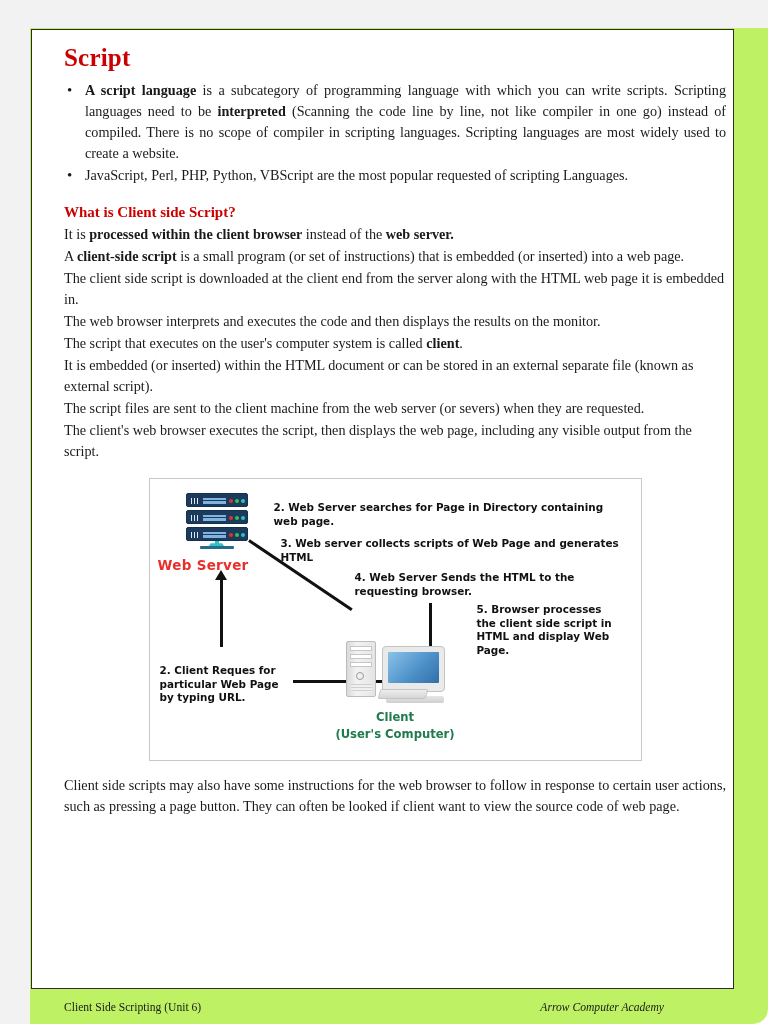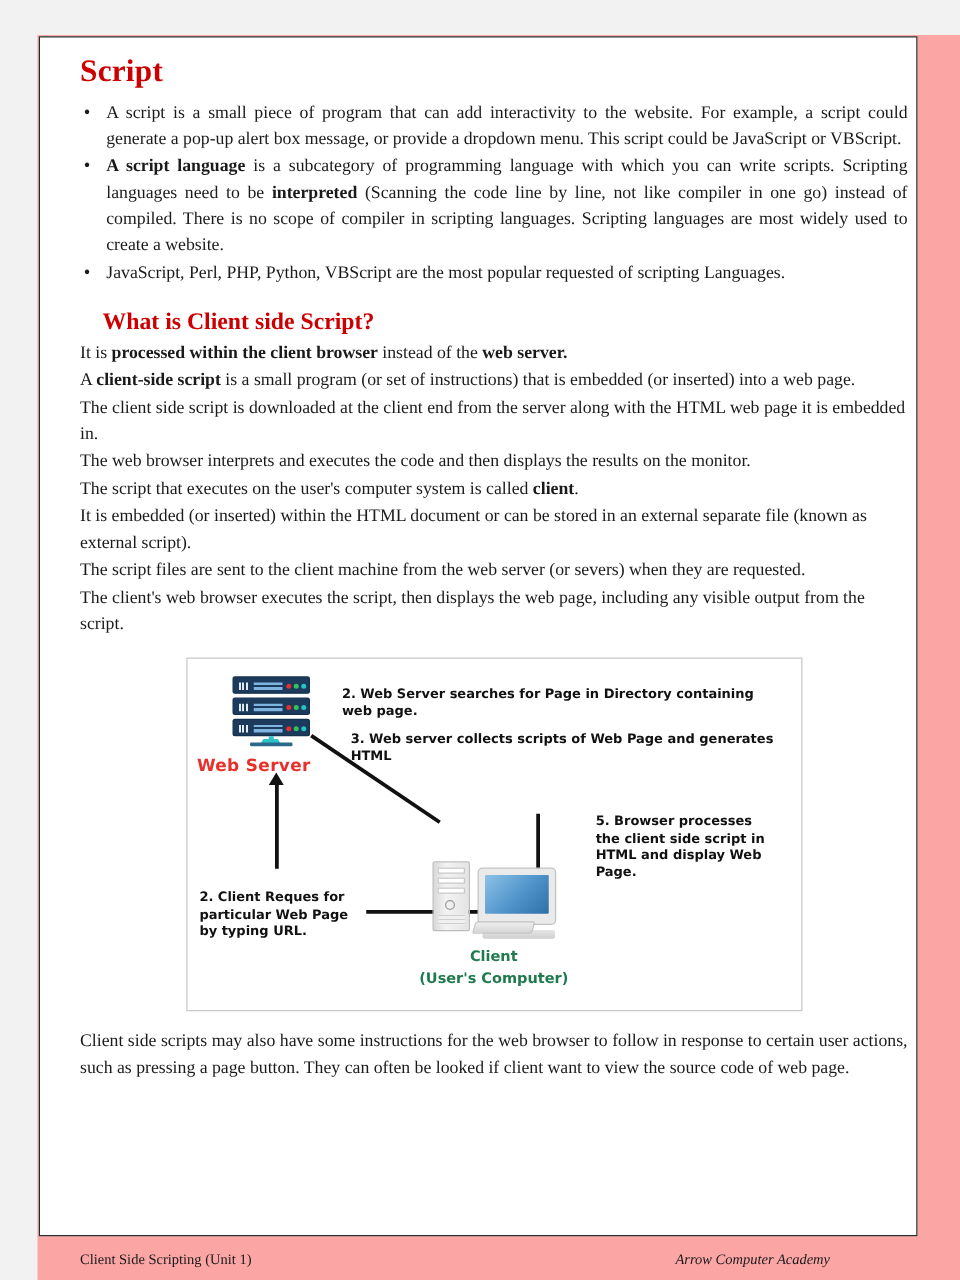--- a/index.html
+++ b/index.html
@@ -11,21 +11,22 @@
     width: 768px;
     height: 1024px;
     background: #ffffff;
     font-family: "Liberation Serif", "DejaVu Serif", serif;
     overflow: hidden;
     position: relative;
   }
   .page-canvas {
     position: absolute;
     inset: 0;
-    background: #fca5a5;
+    background: #bef264;
+    border-radius: 15px;
   }
   
   .margin-strip-left {
     position: absolute;
     left: 0; top: 0; bottom: 0; width: 30px;
     background: #f2f2f2;
   }
   .margin-strip-top {
     position: absolute;
     left: 0; right: 0; top: 0; height: 28px;
@@ -50,23 +51,23 @@
   h1.doc-title {
     color: #cc0000;
     font-size: 25px;
     font-weight: bold;
     margin: 0 0 8px 0;
     letter-spacing: 0.2px;
     font-family: "Liberation Serif", "DejaVu Serif", serif;
   }
   h2.section-heading {
     color: #cc0000;
-    font-size: 19px;
+    font-size: 15px;
     font-weight: bold;
-    margin: 18px 0 3px 18px;
+    margin: 18px 0 3px 0;
     font-family: "Liberation Serif", "DejaVu Serif", serif;
   }
   p.para {
     font-size: 14.2px;
     line-height: 1.48;
     margin: 0 0 1px 0;
     color: #1a1a1a;
     text-align: justify;
   }
   p.para-left {
@@ -364,23 +365,20 @@
   <div class="margin-strip-left"></div>
   <div class="margin-strip-top"></div>
 
   <div class="page-border"></div>
 
   <div class="content">
 
     <h1 class="doc-title">Script</h1>
 
     <ul class="bullets">
-      <li>
-        <span>A script is a small piece of program that can add interactivity to the website. For example, a script could generate a pop-up alert box message, or provide a dropdown menu. This script could be JavaScript or VBScript.</span>
-      </li>
       <li>
         <b>A script language</b><span> is a subcategory of programming language with which you can write scripts. Scripting languages need to be </span><b>interpreted</b><span> (Scanning the code line by line, not like compiler in one go) instead of compiled. There is no scope of compiler in scripting languages. Scripting languages are most widely used to create a website.</span>
       </li>
       <li>
         <span>JavaScript, Perl, PHP, Python, VBScript are the most popular requested of scripting Languages.</span>
       </li>
     </ul>
 
     <h2 class="section-heading">What is Client side Script?</h2>
 
@@ -437,20 +435,22 @@
         <div class="arrow-diag"></div>
         <div class="arrow-down"></div>
 
         <div class="dg-text" style="left:10px; top:185px;">2. Client Reques for
 particular Web Page
 by typing URL.</div>
         <div class="dg-text" style="left:124px; top:22px;">2. Web Server searches for Page in Directory containing
 web page.</div>
         <div class="dg-text" style="left:131px; top:58px;">3. Web server collects scripts of Web Page and generates
     HTML</div>
+        <div class="dg-text" style="left:205px; top:92px;">4. Web Server Sends the HTML to the
+requesting browser.</div>
         <div class="dg-text" style="left:327px; top:124px;">5. Browser processes
 the client side script in
 HTML and display Web
 Page.</div>
 
         <div class="client-icon">
           <div class="tower">
             <span class="bay bay1"></span>
             <span class="bay bay2"></span>
             <span class="bay bay3"></span>
@@ -469,16 +469,16 @@
         <div class="label-client label-client-2">(User's Computer)</div>
 
       </div>
     </div>
 
     <p class="para" style="margin-top:14px;">Client side scripts may also have some instructions for the web browser to follow in response to certain user actions, such as pressing a page button. They can often be looked if client want to view the source code of web page.</p>
 
   </div>
 
   <div class="footer">
-    <span>Client Side Scripting (Unit 1)</span>
+    <span>Client Side Scripting (Unit 6)</span>
     <span class="footer-right">Arrow Computer Academy</span>
   </div>
 </div>
 
 </body></html>

